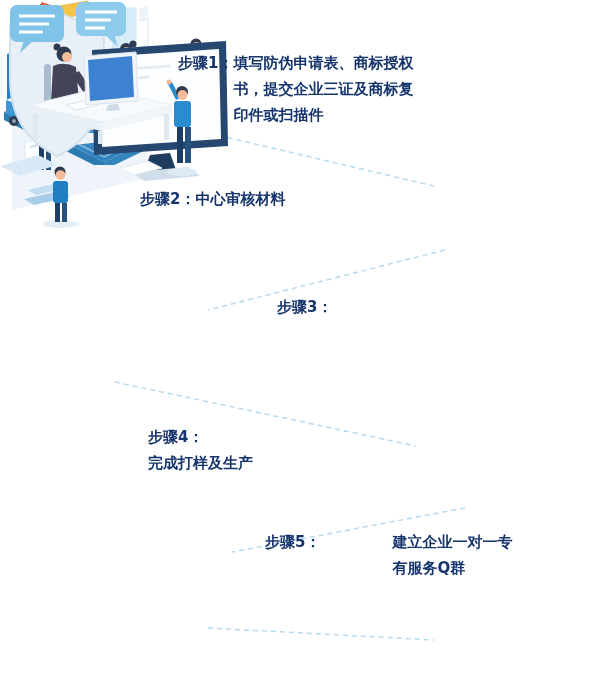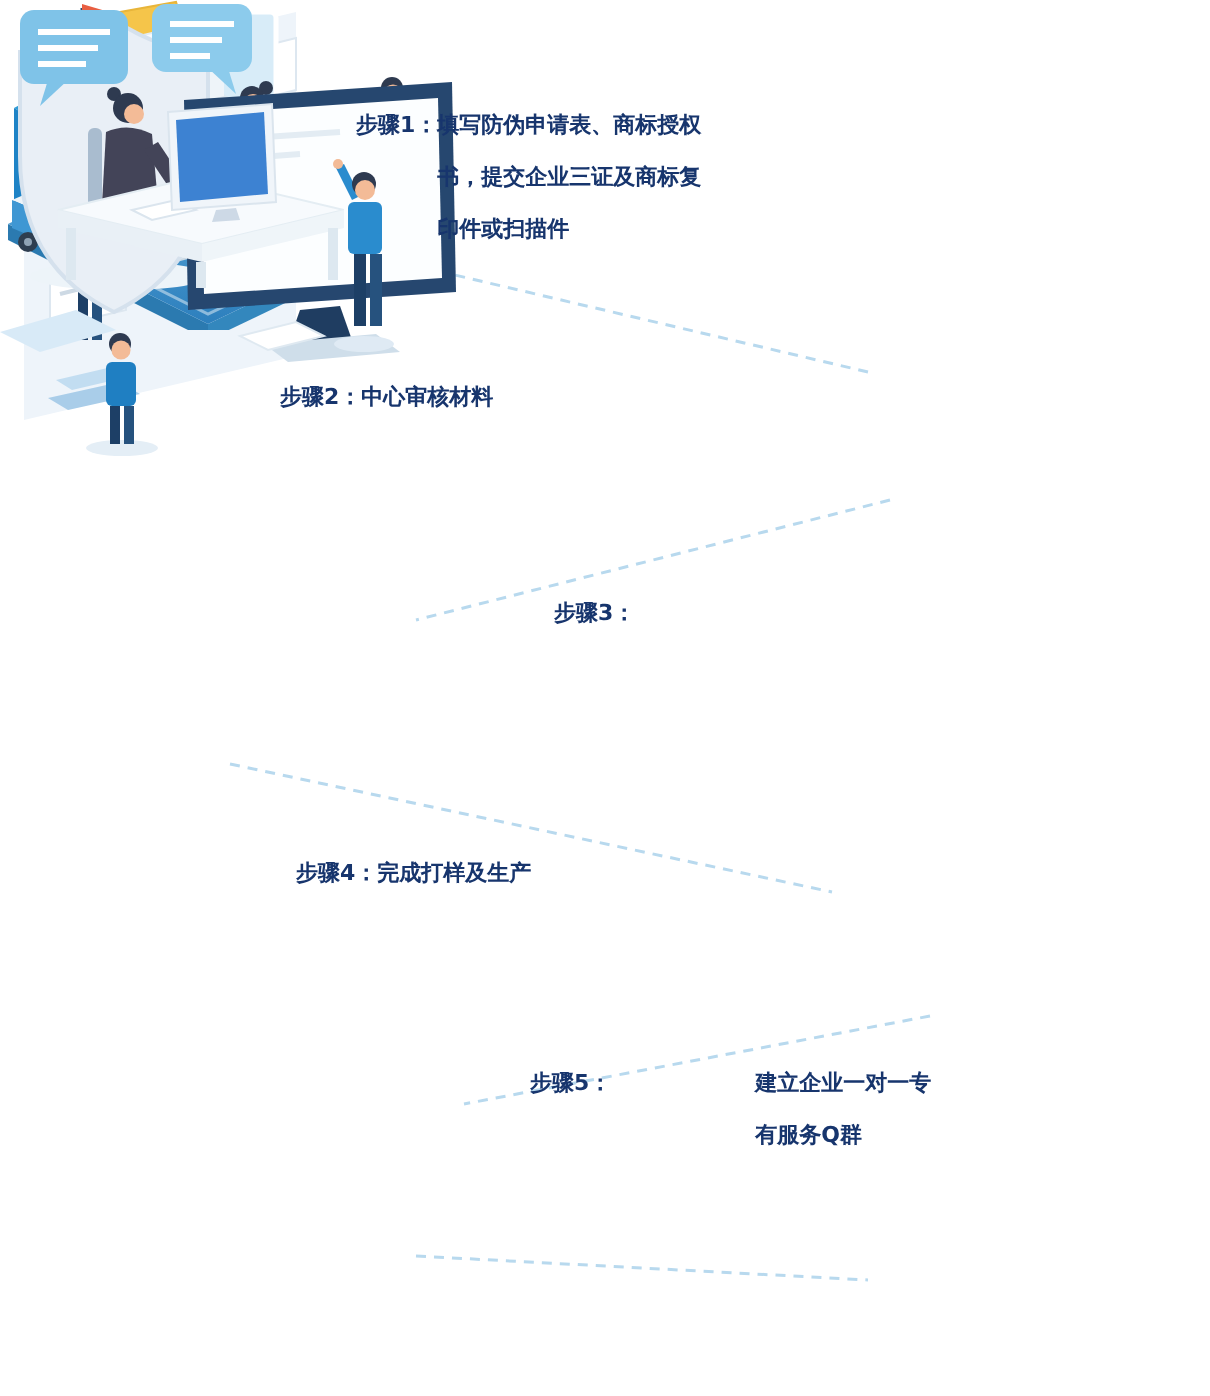--- a/index.html
+++ b/index.html
@@ -11,27 +11,27 @@
 
   .illus { position:absolute; z-index:2; }
   #illus-envelope   { left:0;   top:6; }
   #illus-wall       { left:428; top:84; }
   #illus-desk       { left:5;   top:222; }
   #illus-production { left:388; top:348; }
   #illus-monitor    { left:5;   top:483; }
   #illus-support    { left:423; top:553; }
 
   .step { position:absolute; display:flex; align-items:flex-start; color:#17356d;
-          font-weight:700; font-size:11px; line-height:26px; z-index:3; }
+          font-weight:700; font-size:15px; line-height:26px; z-index:3; }
   .step .step-label { flex:0 0 auto; white-space:nowrap; }
   .step .step-text  { display:block; }
   #step1 { left:178px; top:50px; }
   #step2 { left:140px; top:186px; }
   #step3 { left:277px; top:294px; }
-  #step4 { left:148px; top:424px; }
+  #step4 { left:148px; top:424px;flex-direction:column; }
   #step5 { left:265px; top:529px;gap:24px; }
   #step1 .step-text { width:12.6em; }
   #step3 .step-text { width:7.4em; }
   #step5 .step-text { width:8.4em;margin-left:48px; }
 </style>
 </head>
 <body>
 
 <div class="canvas">
 

